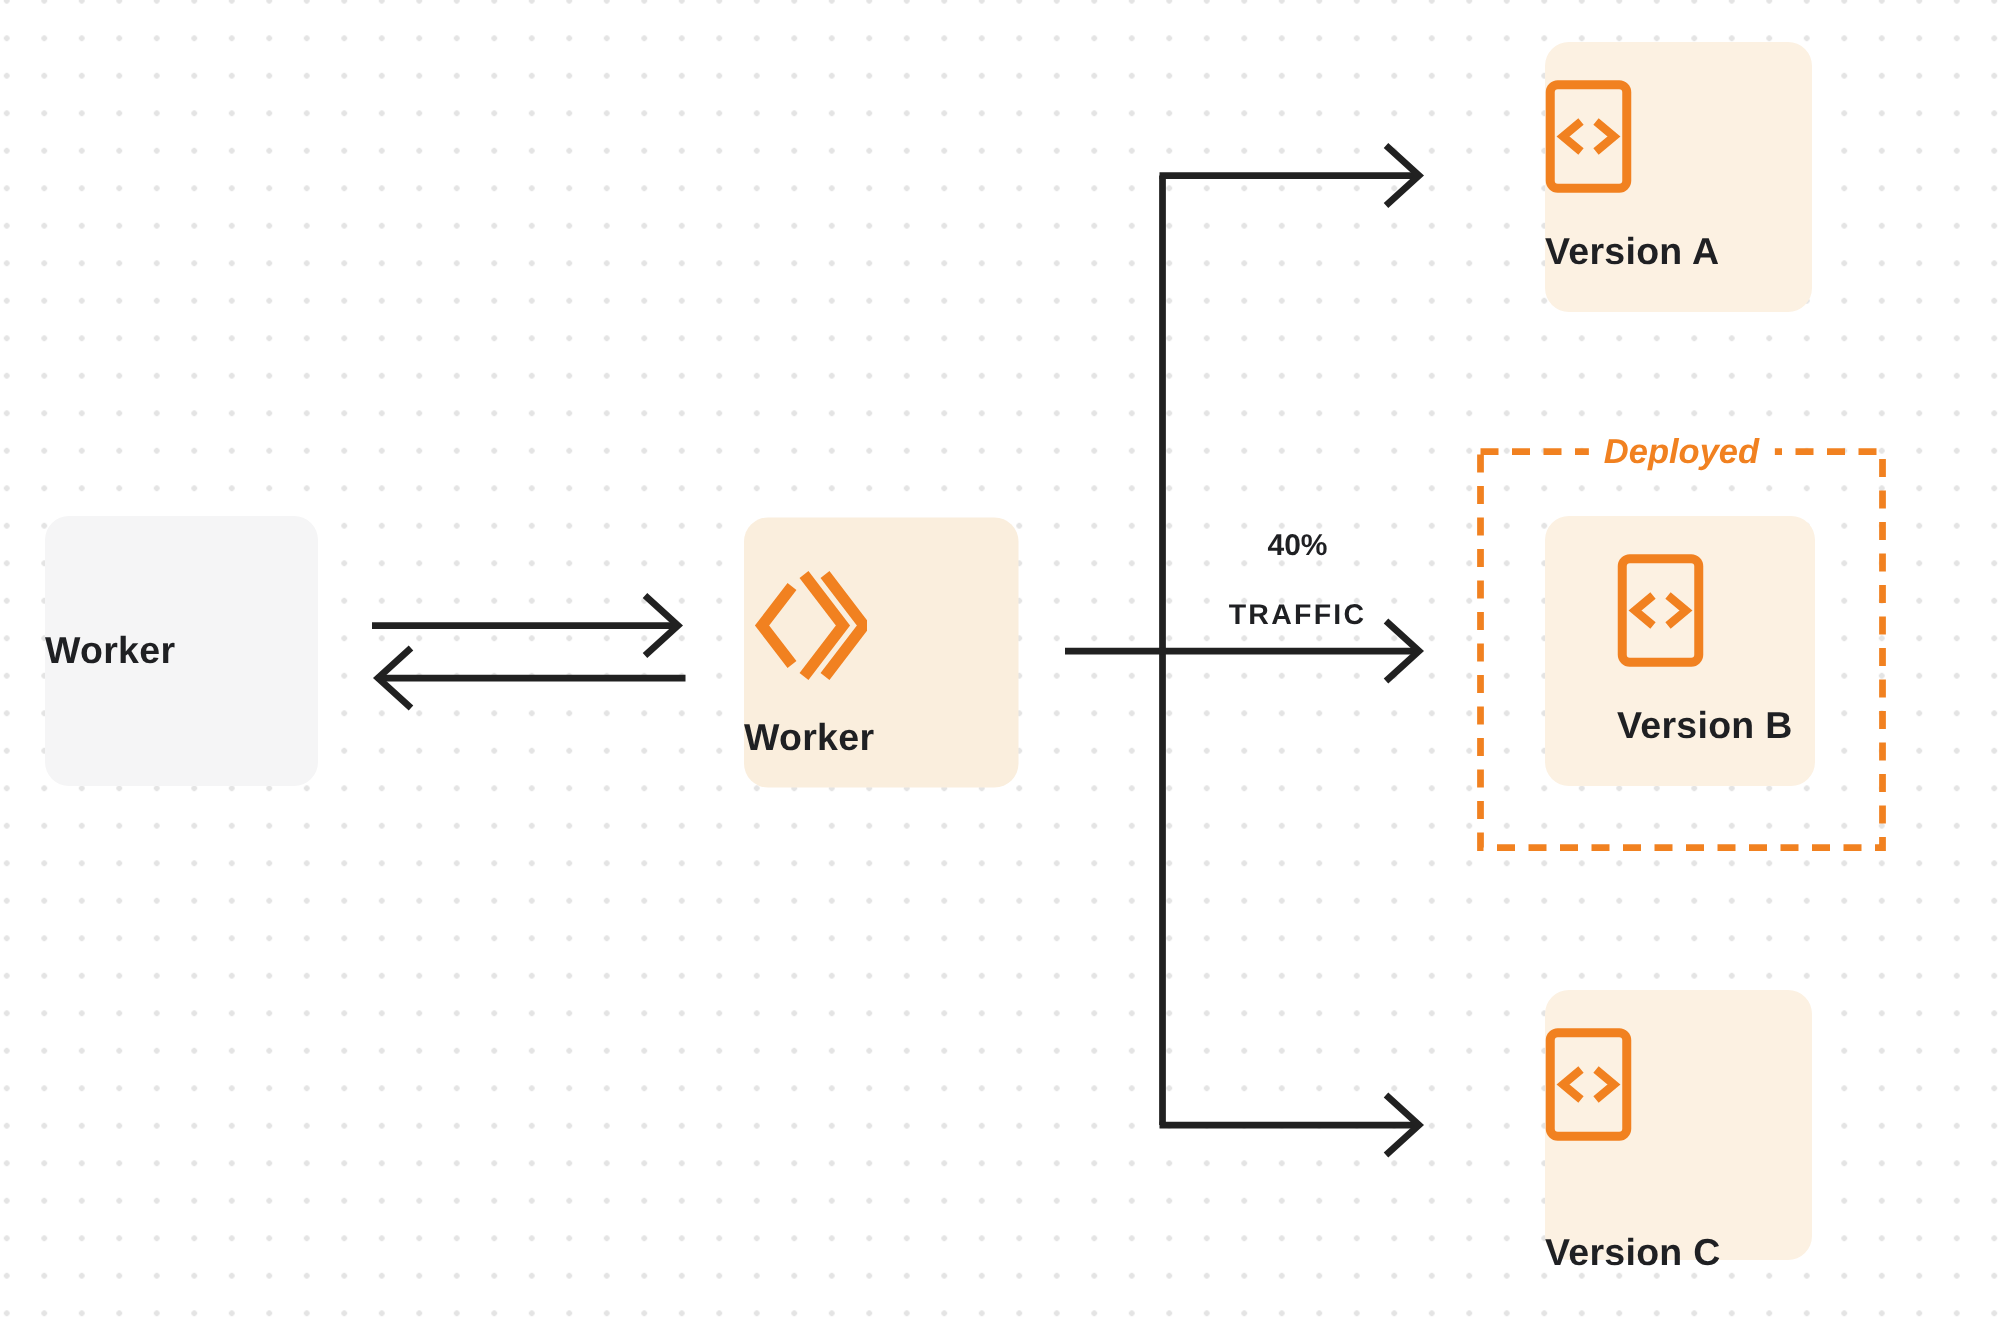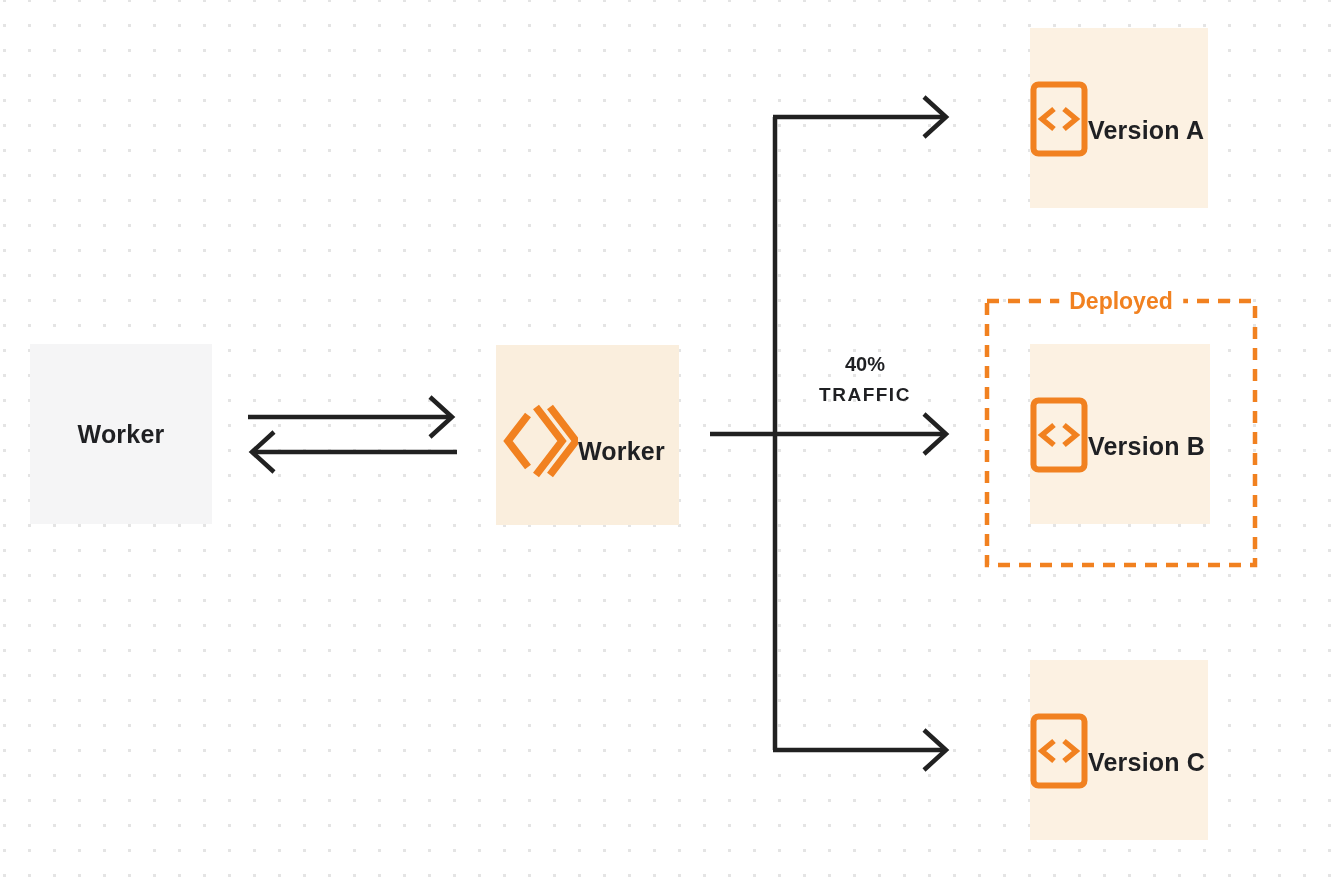--- a/index.html
+++ b/index.html
@@ -19,23 +19,23 @@
     background-position: 17px 13px;
   }
   svg.connectors {
     position: absolute;
     left: 0; top: 0;
     width: 1338px; height: 878px;
     z-index: 1;
   }
   .node {
     position: absolute;
-    border-radius: 0;
+    border-radius: 16px;
     display: flex;
-    align-items: center;
+    flex-direction: column;
     justify-content: center;
     z-index: 2;
   }
   .node .node-label {
     font-size: 25px;
     font-weight: 700;
     color: #1f2023;
     letter-spacing: 0.2px;
   }
   .node-client {
@@ -53,54 +53,56 @@
   }
   .node-worker .node-icon { margin-bottom: 16px; }
   .node-version {
     background: #fcf1e2;
     justify-content: flex-start;
     padding-top: 25px;
     box-sizing: border-box;
   }
   .node-version .node-icon { margin-bottom: 20px; }
   .node-version-a { left: 1030px; top: 28px;  width: 178px; height: 180px; }
-  .node-version-b { left: 1030px; top: 344px; width: 180px; height: 180px; z-index: 3; }
-  .node-version-c { left: 1030px; top: 660px; width: 178px; height: 180px; }
+  .node-version-b { left: 1030px; top: 344px; width: 180px; height: 180px; z-index: 3; padding-left: 48px; }
+  .node-version-c { left: 1030px; top: 660px; width: 178px; height: 180px; gap: 35px; }
 
   .traffic-label {
     position: absolute;
     left: 785px; top: 349px;
     width: 160px;
     text-align: center;
     z-index: 2;
     color: #1f2023;
     font-weight: 700;
   }
   .traffic-label .traffic-line1 {
     display: block;
     font-size: 20px;
     line-height: 30px;
   }
   .traffic-label .traffic-line2 {
     display: block;
     font-size: 19px;
     line-height: 32px;
     letter-spacing: 1.5px;
+    margin-top: 16px;
   }
   .deployed-label {
     position: absolute;
     left: 1121px; top: 301px;
     transform: translate(-50%, -50%);
     background: #ffffff;
     padding: 2px 10px;
     font-size: 23px;
     font-weight: 700;
     color: #f18120;
     z-index: 4;
     white-space: nowrap;
+    font-style: italic;
   }
 </style>
 </head>
 <body>
 
 <div class="canvas">
 
   <svg class="connectors" viewBox="0 0 1338 878">
 
     <g stroke="#212121" stroke-width="4.5" fill="none">

